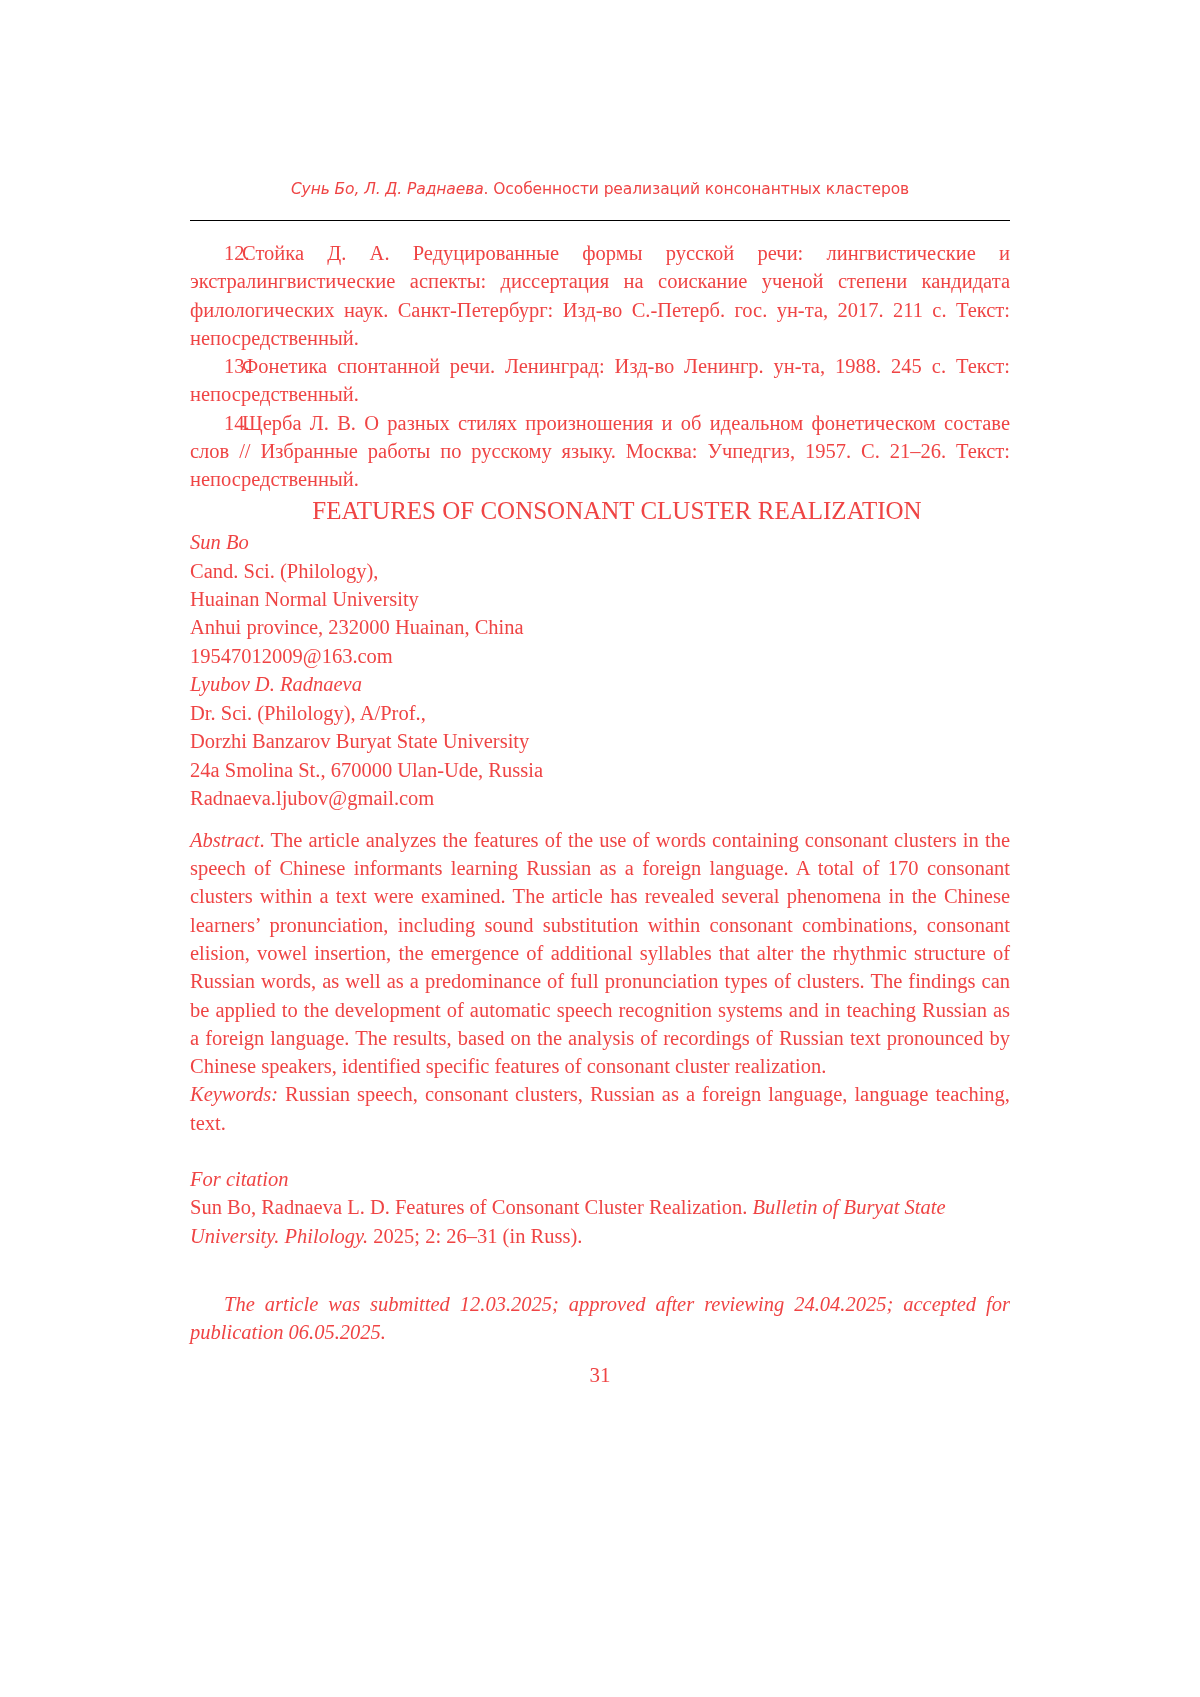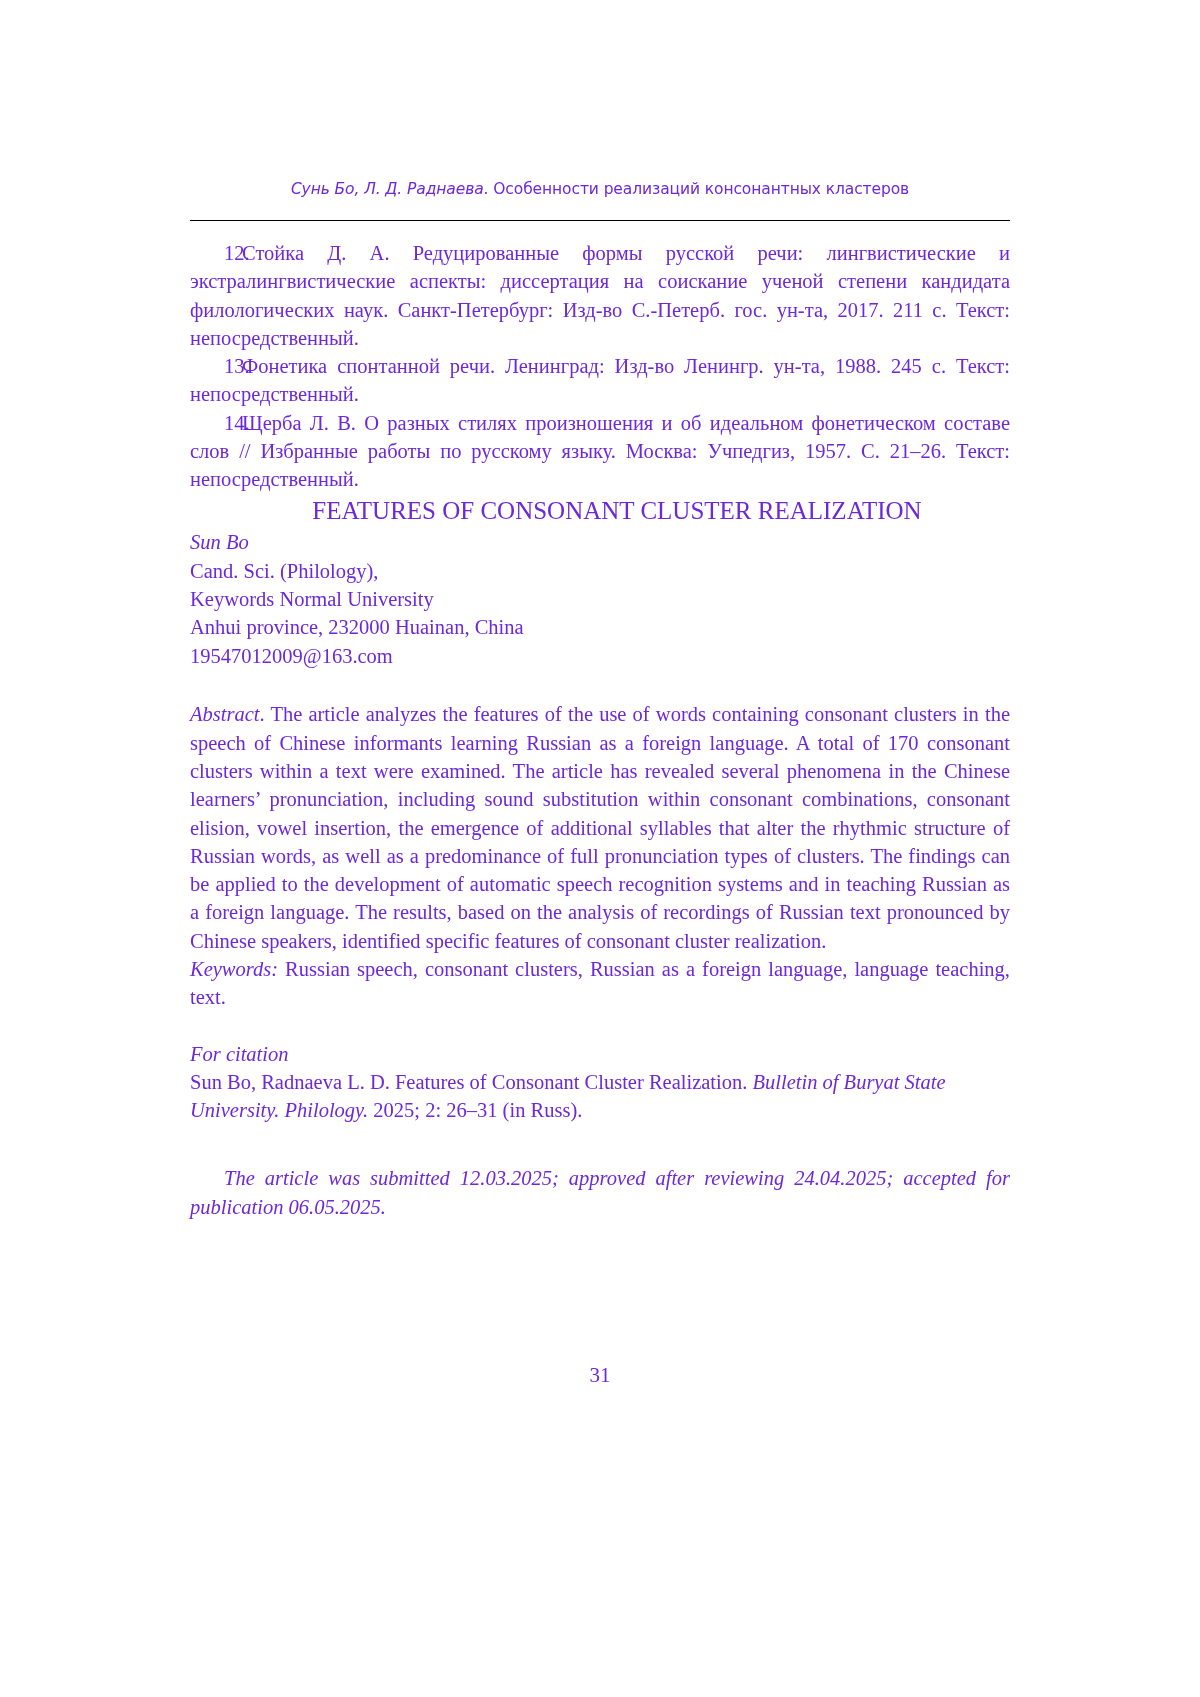--- a/index.html
+++ b/index.html
@@ -7,21 +7,21 @@
     padding: 0;
     background: #ffffff;
   }
   .page {
     position: relative;
     width: 1200px;
     height: 1697px;
     margin: 0 auto;
     background: #ffffff;
     font-family: "Liberation Serif", serif;
-    color: #6d28d9;
+    color: #ef4444;
     box-sizing: border-box;
   }
   .content {
     position: absolute;
     left: 190px;
     top: 180px;
     width: 820px;
   }
   .running-head {
     font-family: "DejaVu Sans", sans-serif;
@@ -70,21 +70,21 @@
   }
   .author-block .line {
     font-size: 20.5px;
     line-height: 1.39;
     text-align: left;
   }
   .author-block .name {
     font-style: italic;
   }
   .abstract {
-    margin-top: 30px;
+    margin-top: 13px;
   }
   .abstract p {
     text-align: justify;
   }
   .keywords {
     margin-top: 0;
   }
   .for-citation {
     margin-top: 28px;
   }
@@ -135,25 +135,32 @@
     <p class="ref">
       <span class="num">14.</span><span>Щерба Л. В. О разных стилях произношения и об идеальном фонетическом составе слов // Избранные работы по русскому языку. Москва: Учпедгиз, 1957. С. 21–26. Текст: непосредственный.</span>
     </p>
 
 
     <p class="section-title">FEATURES OF CONSONANT CLUSTER REALIZATION</p>
 
     <div class="author-block">
       <div class="line name">Sun Bo</div>
       <div class="line">Cand. Sci. (Philology),</div>
-      <div class="line">Keywords Normal University</div>
+      <div class="line">Huainan Normal University</div>
       <div class="line">Anhui province, 232000 Huainan, China</div>
       <div class="line">19547012009@163.com</div>
     </div>
 
+    <div class="author-block">
+      <div class="line name">Lyubov D. Radnaeva</div>
+      <div class="line">Dr. Sci. (Philology), A/Prof.,</div>
+      <div class="line">Dorzhi Banzarov Buryat State University</div>
+      <div class="line">24a Smolina St., 670000 Ulan-Ude, Russia</div>
+      <div class="line">Radnaeva.ljubov@gmail.com</div>
+    </div>
 
     <div class="abstract">
       <p><span class="italic">Abstract</span><span>. The article analyzes the features of the use of words containing consonant clusters in the speech of Chinese informants learning Russian as a foreign language. A total of 170 consonant clusters within a text were examined. The article has revealed several phenomena in the Chinese learners’ pronunciation, including sound substitution within consonant combinations, consonant elision, vowel insertion, the emergence of additional syllables that alter the rhythmic structure of Russian words, as well as a predominance of full pronunciation types of clusters. The findings can be applied to the development of automatic speech recognition systems and in teaching Russian as a foreign language. The results, based on the analysis of recordings of Russian text pronounced by Chinese speakers, identified specific features of consonant cluster realization.</span></p>
       <p class="keywords"><span class="italic">Keywords:</span><span> Russian speech, consonant clusters, Russian as a foreign language, language teaching, text.</span></p>
     </div>
 
     <div class="for-citation">
       <p class="label">For citation</p>
       <p class="cite-line"><span>Sun Bo, Radnaeva L. D. Features of Consonant Cluster Realization. </span><span class="cite-em">Bulletin of Buryat State University. Philology.</span><span> 2025; 2: 26–31 (in Russ).</span></p>
     </div>

